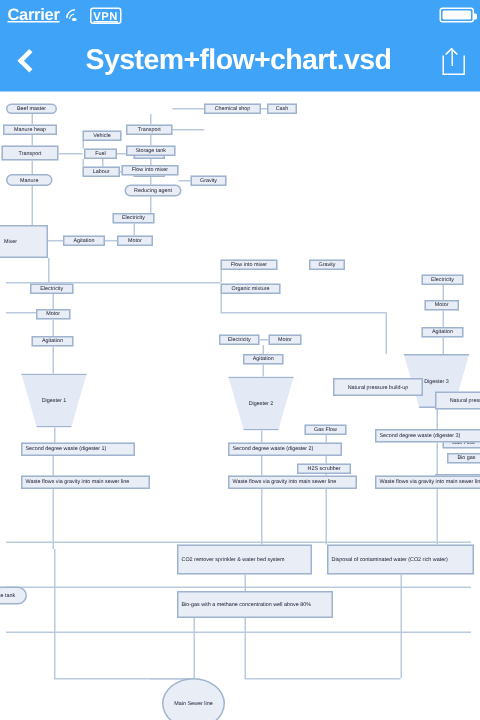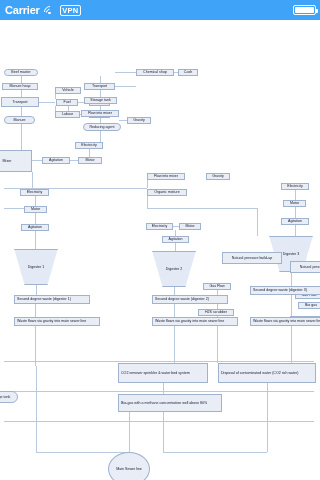--- a/index.html
+++ b/index.html
@@ -8,21 +8,21 @@
     font-family:"Liberation Sans", sans-serif; }
 
   #app { position:relative; width:320px; height:480px; overflow:hidden; }
 
   
   .statusbar{
     position:absolute; left:0; top:0; width:320px; height:20px;
     background:#3fa3f7; color:#fff; font-size:11px; font-weight:bold;
     display:flex; align-items:center; z-index:30;
   }
-  .sb-left{ display:flex; align-items:flex-end; gap:4px; padding-left:5px; }
+  .sb-left{ display:flex; align-items:flex-end; gap:4px; padding-left:5px;text-decoration:underline; }
   .sb-carrier{ font-size:11px; letter-spacing:-0.2px; }
   .wifi-ico{ display:inline-block; width:12px; height:10px; position:relative; }
   .wifi-ico i{ position:absolute; border:1.4px solid #fff; border-bottom-color:transparent;
     border-left-color:transparent; border-right-color:transparent; border-radius:50%; }
   .wifi-ico i:nth-child(1){ width:12px; height:12px; left:0; top:0; transform:rotate(-45deg); }
   .wifi-ico i:nth-child(2){ width:7px; height:7px; left:2.5px; top:2.5px; transform:rotate(-45deg); }
   .wifi-ico i:nth-child(3){ width:2.5px; height:2.5px; left:4.8px; top:5.5px; background:#fff;
     border-radius:50%; border:none; }
   .vpn-badge{ font-size:7.5px; font-weight:bold; border:1px solid #fff; border-radius:2px;
     padding:0 1.5px; line-height:9px; letter-spacing:0.3px; }
@@ -92,20 +92,33 @@
         </span>
       <span class="vpn-badge">VPN</span>
     </div>
     <div class="sb-right">
       <span class="batt">
           <b></b>
         </span>
     </div>
   </div>
 
+  <div class="navbar">
+    <div class="back-btn">
+      <span class="chev"></span>
+    </div>
+    <div class="nav-title">System+flow+chart.vsd</div>
+    <div class="share-btn">
+      <span class="share-ico">
+        <span class="bx"></span>
+          <span class="arw"></span>
+          <span class="hd"></span>
+      </span>
+    </div>
+  </div>
 
   <div class="canvas" id="canvas">
       <div class="line v" style="left: 21px; top: 15px; height: 7px;"></div>
       <div class="line v" style="left: 21px; top: 29px; height: 7px;"></div>
       <div class="line v" style="left: 21px; top: 46px; height: 9px;"></div>
       <div class="line v" style="left: 21px; top: 63px; height: 28px;"></div>
       <div class="line h" style="left: 39px; top: 41px; width: 16px;"></div>
       <div class="line v" style="left: 55px; top: 33px; height: 5px;"></div>
       <div class="line v" style="left: 55px; top: 45px; height: 5px;"></div>
       <div class="line v" style="left: 67px; top: 41px; height: 1px;"></div>

